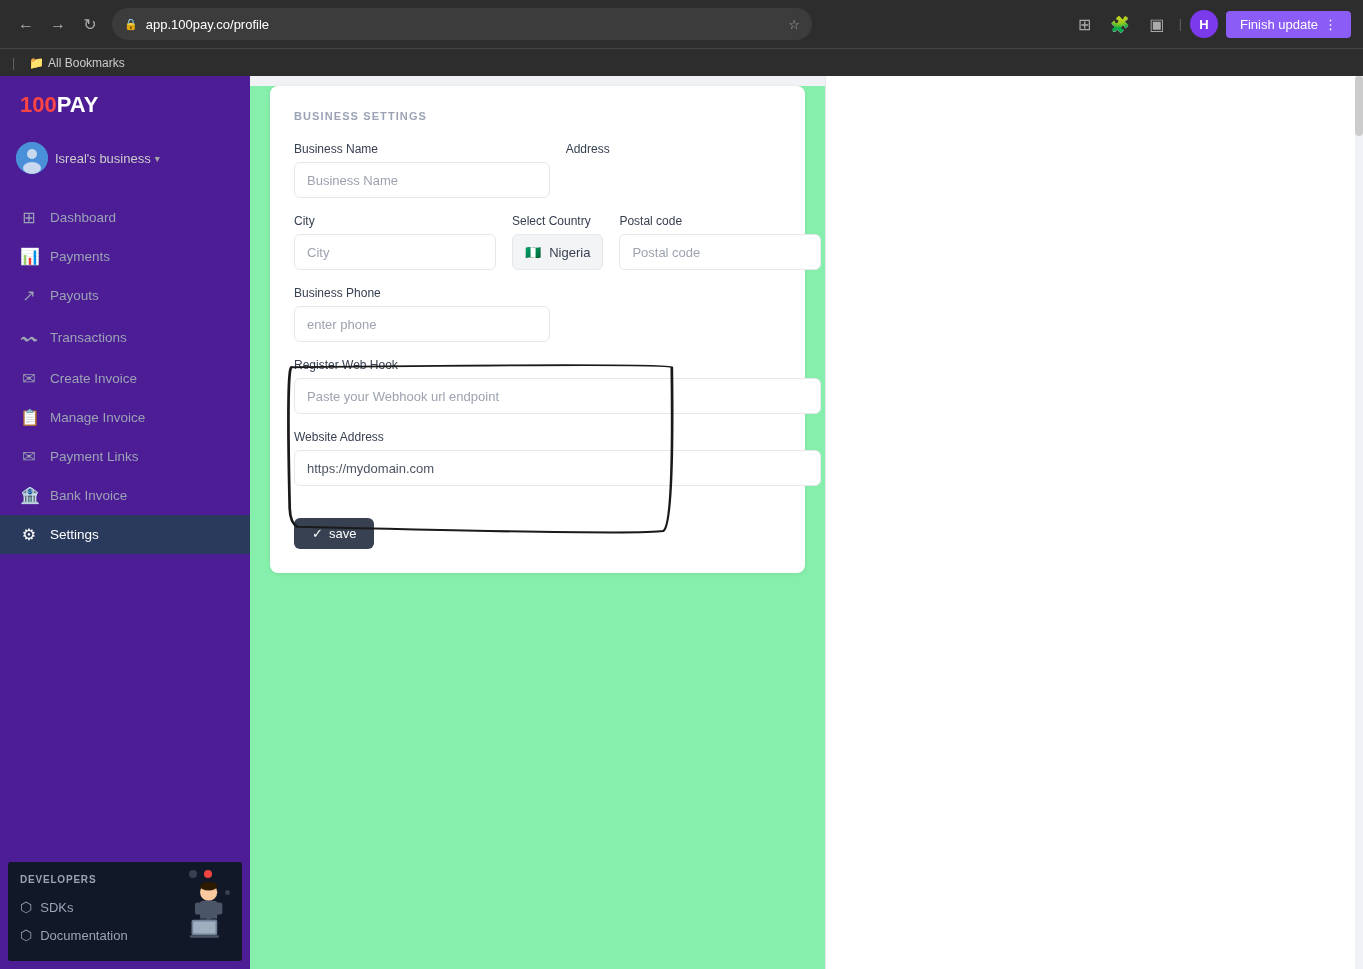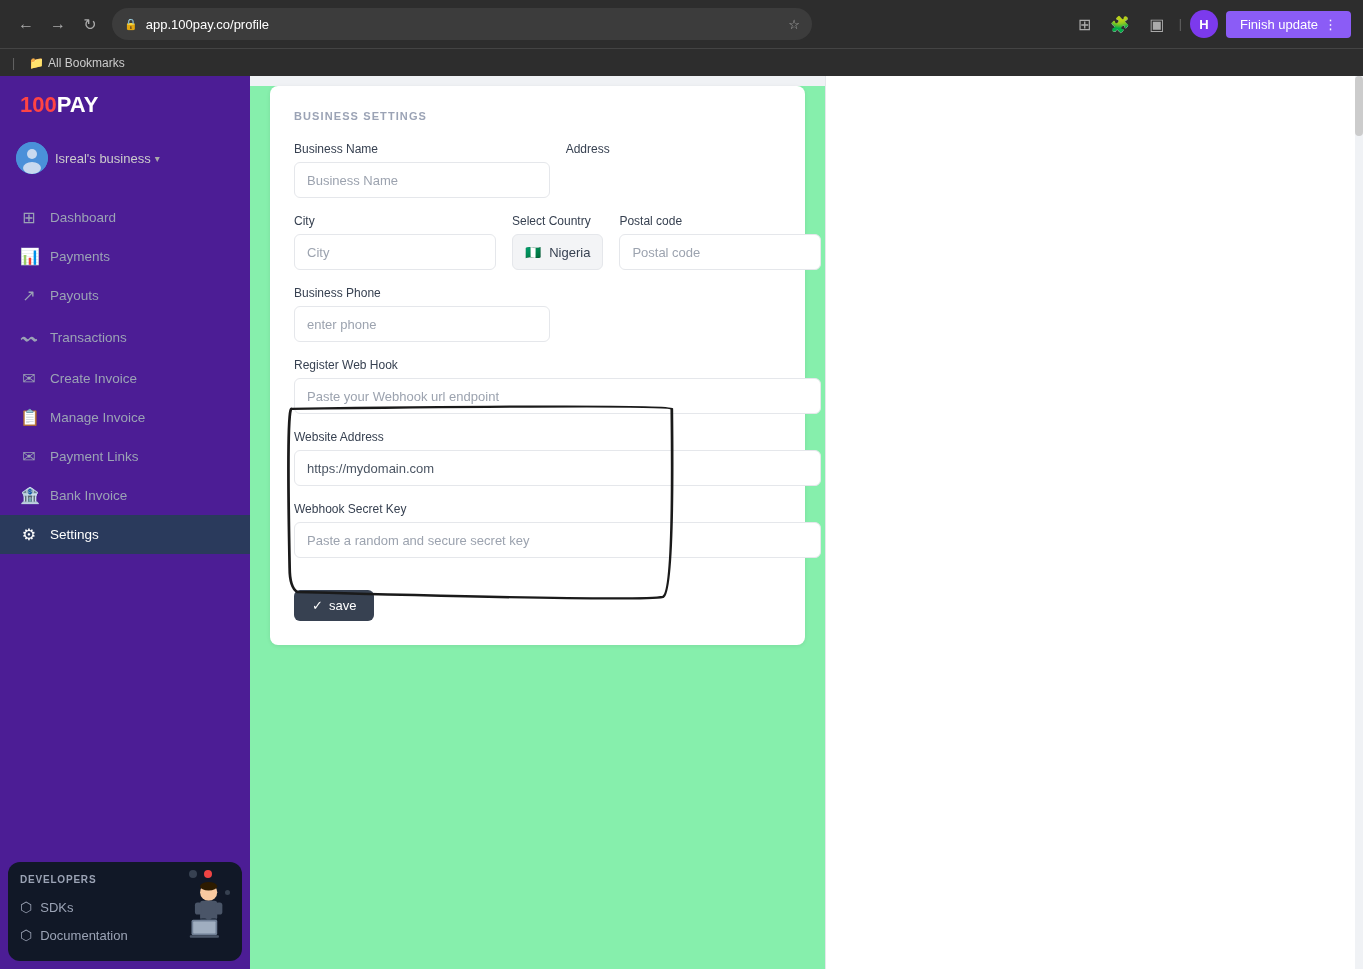--- a/index.html
+++ b/index.html
@@ -185,21 +185,21 @@
       font-size: 13.5px;
       cursor: pointer;
       transition: background 0.15s;
     }
     .nav-item.active { background: #2a3a5c; color: #fff; }
     .nav-icon { font-size: 16px; width: 18px; text-align: center; }
 
     .developers-section {
       background: #111827;
       margin: 8px;
-      border-radius: 12px;
+      border-radius: 3px;
       padding: 12px;
       position: relative;
     }
     .developers-title {
       font-size: 10px;
       font-weight: 700;
       color: #9ba3b5;
       letter-spacing: 0.08em;
       margin-bottom: 8px;
     }
@@ -510,24 +510,20 @@
           <div class="form-group">
             <label class="form-label">Register Web Hook</label>
             <input type="text" class="form-input" placeholder="Paste your Webhook url endpoint" style="">
           </div>
 
           <div class="form-group">
             <label class="form-label">Website Address</label>
             <input type="text" class="form-input filled" value="https://mydomain.com" style="">
           </div>
 
-          <div class="form-group">
-            <label class="form-label">Webhook Secret Key</label>
-            <input type="text" class="form-input" placeholder="Paste a random and secure secret key" style="">
-          </div>
 
           <div>
             <button class="save-btn">
               <span>✓</span>
               <span>save</span>
             </button>
           </div>
         </div>
 
         <svg style="position:absolute; top:0; left:0; width:100%; height:100%; pointer-events:none;" viewBox="0 0 490 580" xmlns="http://www.w3.org/2000/svg" preserveAspectRatio="none">

